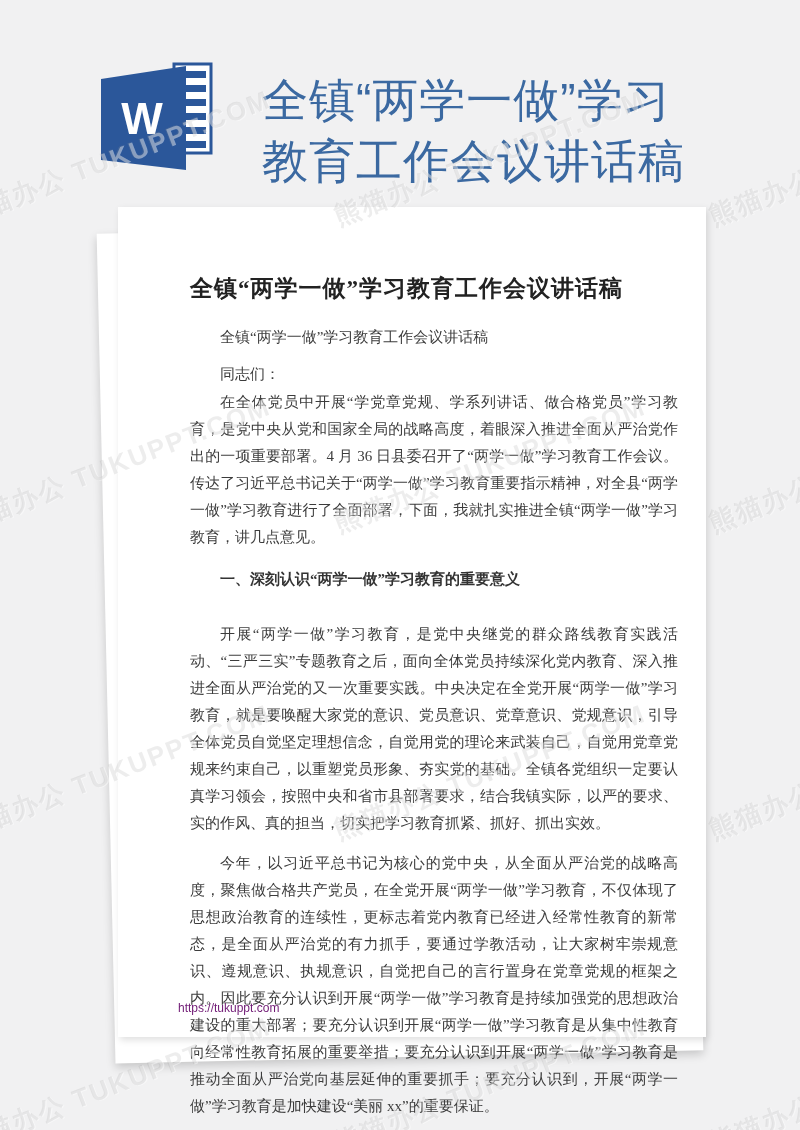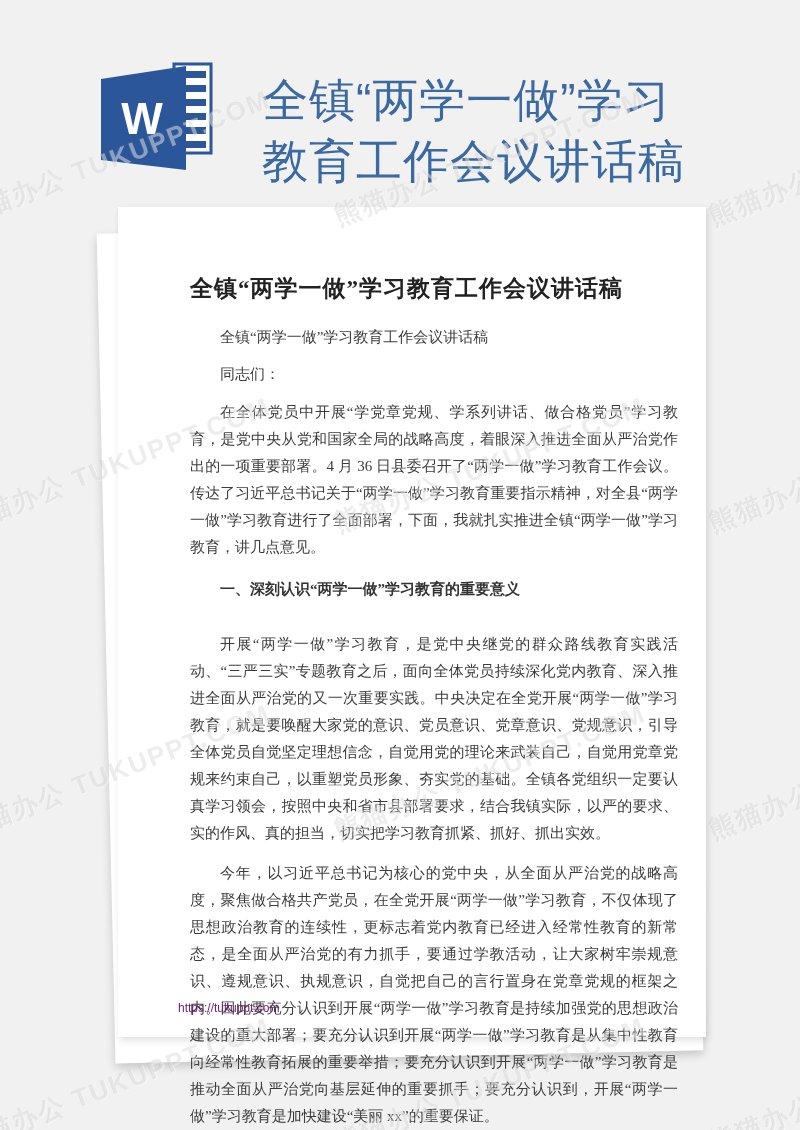--- a/index.html
+++ b/index.html
@@ -43,21 +43,21 @@
     letter-spacing:1px;
   }
   .doc-body{
     font-family:"Liberation Serif",serif;
     font-size:15px;line-height:27px;color:#3c3c3c;
     text-align:justify;
   }
   .doc-body p{margin:0 0 13px 0;text-indent:2em;}
   .doc-body p.section{font-weight:bold;color:#333;margin:15px 0 28px 0;}
   .doc-body p.sub{margin-bottom:10px;}
-  .doc-body p.salute{margin-bottom:11px;}
+  .doc-body p.salute{margin-bottom:1px;}
   .page-footer-link{
     position:absolute;left:60px;bottom:22px;
     font-family:Liberation Sans, sans-serif;
     font-size:12px;color:#701a75;cursor:pointer;
   }
 
   
   .watermark-layer{position:absolute;inset:0;pointer-events:none;}
   .watermark{
     position:absolute;

